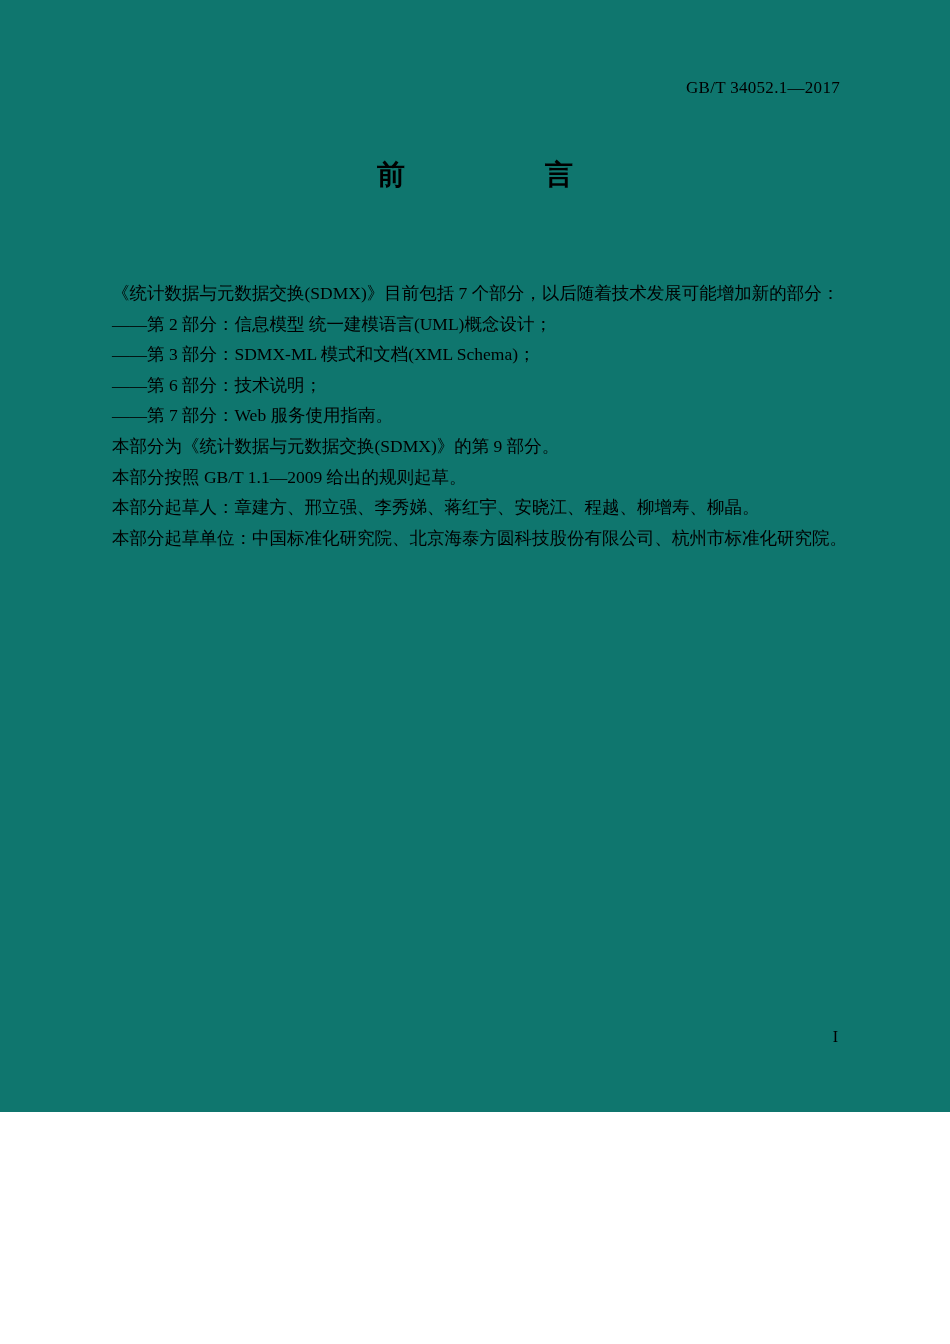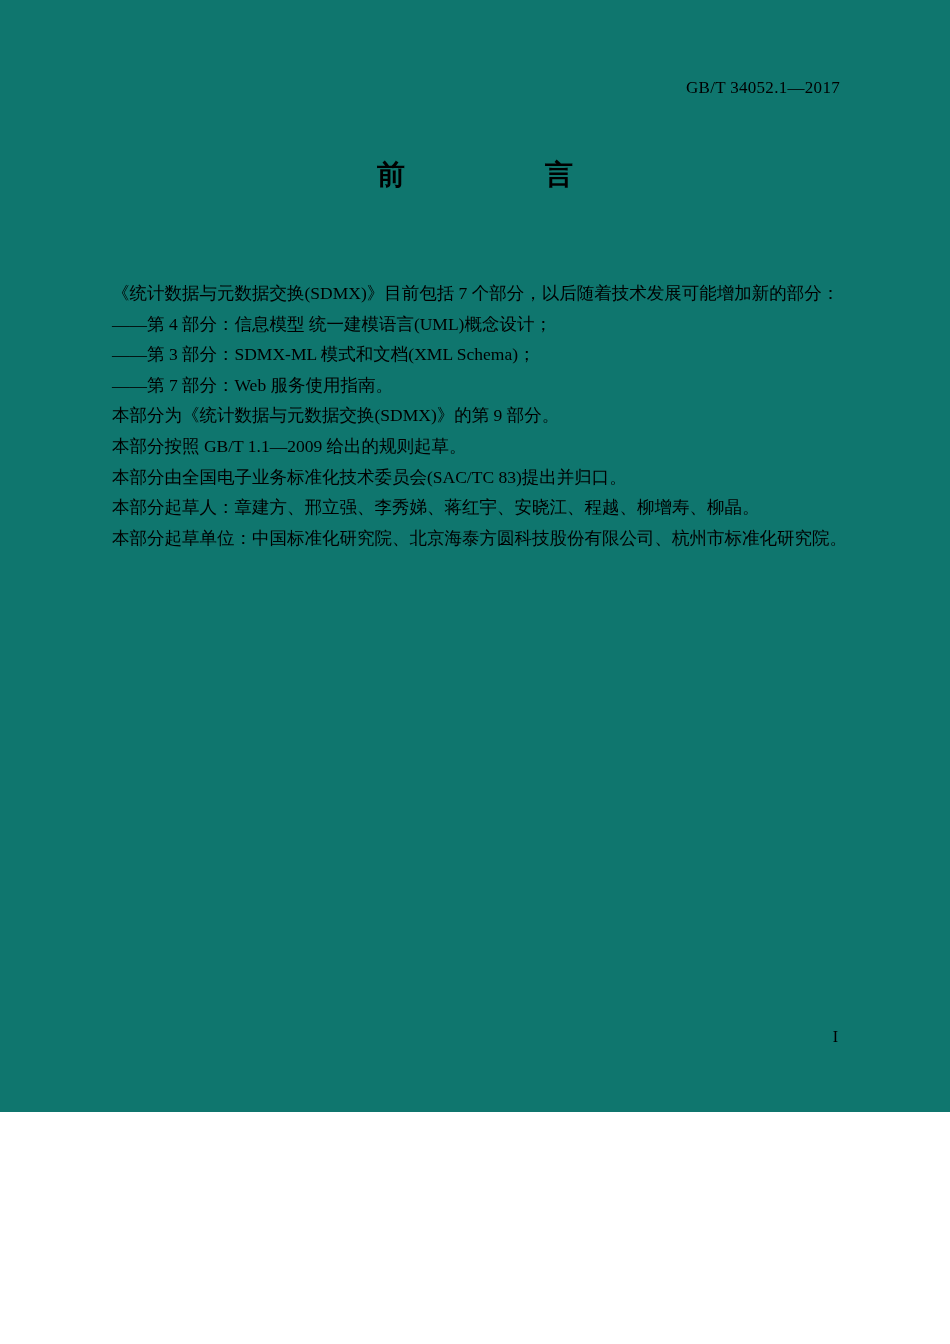--- a/index.html
+++ b/index.html
@@ -69,25 +69,25 @@
 <body>
 
 <div class="page">
 
   <div class="std-number">GB/T 34052.1—2017</div>
 
   <div class="doc-title">前　　言</div>
 
   <div class="body-block">
     <div class="line">《统计数据与元数据交换(SDMX)》目前包括 7 个部分，以后随着技术发展可能增加新的部分：</div>
-    <div class="line">——第 4 部分：信息模型 统一建模语言(UML)概念设计；</div>
+    <div class="line">——第 2 部分：信息模型 统一建模语言(UML)概念设计；</div>
     <div class="line">——第 3 部分：SDMX-ML 模式和文档(XML Schema)；</div>
+    <div class="line">——第 6 部分：技术说明；</div>
     <div class="line">——第 7 部分：Web 服务使用指南。</div>
     <div class="line">本部分为《统计数据与元数据交换(SDMX)》的第 9 部分。</div>
     <div class="line">本部分按照 GB/T 1.1—2009 给出的规则起草。</div>
-    <div class="line">本部分由全国电子业务标准化技术委员会(SAC/TC 83)提出并归口。</div>
     <div class="line">本部分起草人：章建方、邢立强、李秀娣、蒋红宇、安晓江、程越、柳增寿、柳晶。</div>
     <div class="line">本部分起草单位：中国标准化研究院、北京海泰方圆科技股份有限公司、杭州市标准化研究院。</div>
   </div>
 
   <div class="page-no">I</div>
 
 </div>
 
 </body></html>

